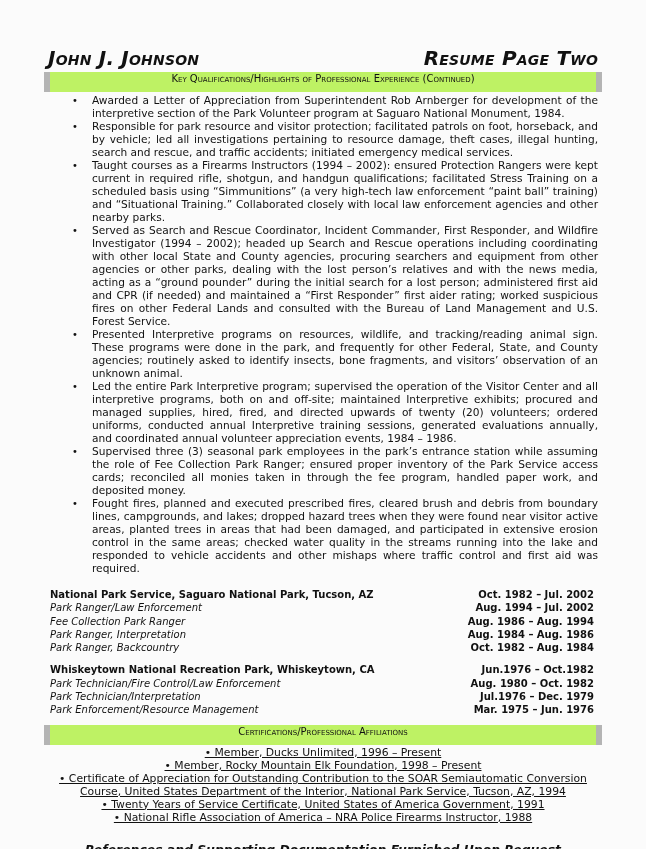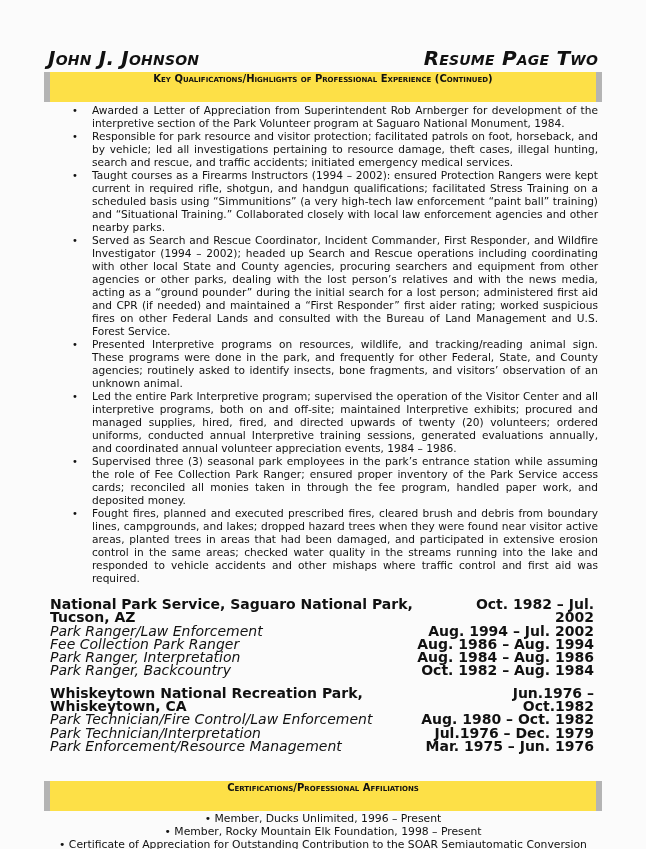--- a/index.html
+++ b/index.html
@@ -7,39 +7,39 @@
     width: 646px; height: 849px; background: #fbfbfb; position: relative; overflow: hidden;
     font-family: "DejaVu Sans", sans-serif; color: #111;
   }
   .page { position: absolute; left: 44px; top: 46px; width: 558px; }
   .header-row { display: flex; justify-content: space-between; align-items: baseline; height: 26px; padding: 0 4px; }
   .header-name, .header-page {
     font-weight: bold; font-style: italic; font-size: 20px; letter-spacing: 0.2px;
     font-variant: small-caps; font-family: "DejaVu Sans", sans-serif;
   }
   .section-bar {
-    position: relative; background: #fde047; height: 30px; line-height: 14px;
-    text-align: center; font-size: 10px; font-weight: bold; font-variant: small-caps;
+    position: relative; background: #bef264; height: 20px; line-height: 14px;
+    text-align: center; font-size: 10px; font-weight: normal; font-variant: small-caps;
     color: #111; border-left: 6px solid #b4b4b4; border-right: 6px solid #b4b4b4; box-sizing: border-box;
   }
   ul.quals { list-style: none; margin: 2px 0 0 0; padding: 0; }
   ul.quals li {
     position: relative; padding-left: 48px; padding-right: 4px;
     font-size: 10.6px; line-height: 13px; text-align: justify; margin: 0;
   }
   ul.quals li .bullet { position: absolute; left: 28px; top: 0; font-size: 10px; }
   .chron { margin-top: 13px; }
-  .chron-row { display: flex; justify-content: space-between; font-size: 14px; line-height: 13.3px; padding: 0 8px 0 6px; }
+  .chron-row { display: flex; justify-content: space-between; font-size: 10px; line-height: 13.3px; padding: 0 8px 0 6px; }
   .chron-row.org { font-weight: bold; }
   .chron-row.role { font-style: italic; }
   .chron-row .dates { font-weight: bold; font-style: normal; min-width: 140px; text-align: right; }
   .chron-row.org .dates { font-weight: bold; }
   .chron-group + .chron-group { margin-top: 9px; }
-  .certs { margin-top: 28px; }
-  .cert-list { text-align: center; font-size: 10.8px; line-height: 13px; margin-top: 1px; }
+  .certs { margin-top: 8px; }
+  .cert-list { text-align: center; font-size: 10.8px; line-height: 13px; margin-top: 1px; text-decoration: underline; }
   .cert-item { display: block; }
   .footer-note {
     margin-top: 18px; text-align: center; font-style: italic; font-size: 12.4px; font-weight: bold; color: #111;
   }
 </style>
 </head>
 <body>
 
 <div class="page">
   <div class="header-row">

